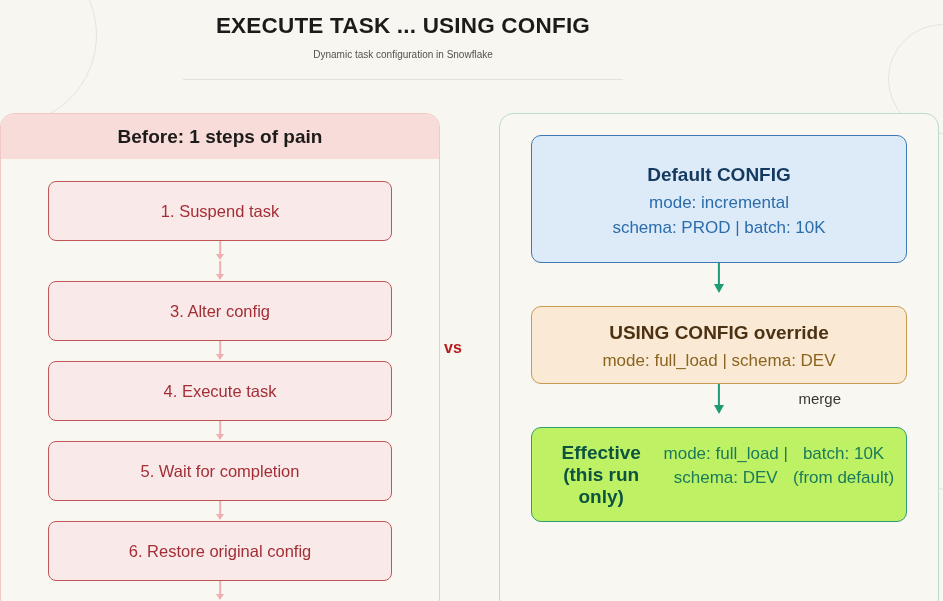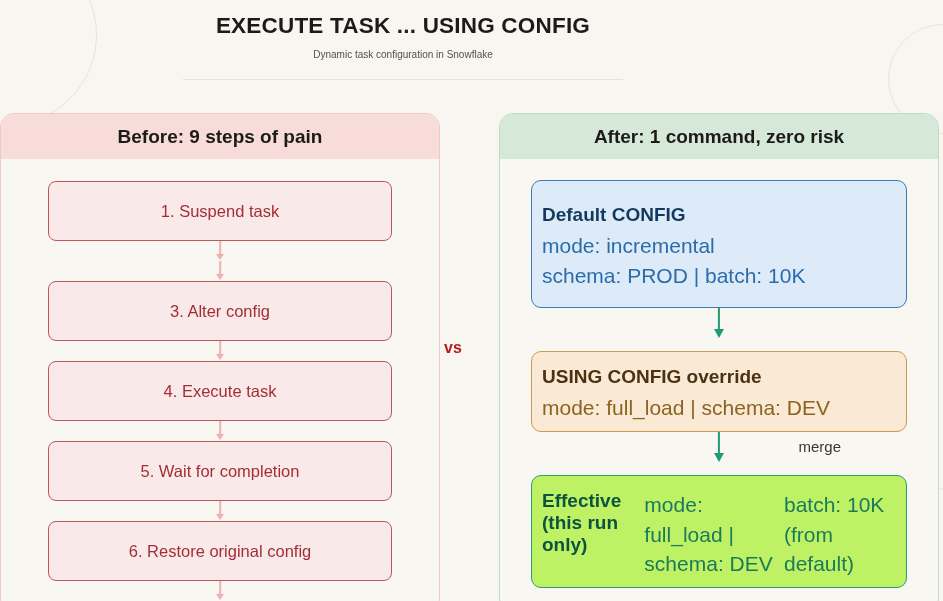--- a/index.html
+++ b/index.html
@@ -131,30 +131,30 @@
     border-right: 4px solid transparent;
     border-top: 6px solid #eeb0b0;
   }
 
   
   .cfgwrap {
     padding: 21px 31px 0 31px;
   }
   .cfgbox {
     border-radius: 10px;
-    text-align: left;
+    text-align: center;
     padding: 14px 10px 8px;
   }
   .cfg-title {
     font-size: 19px;
     font-weight: 600;
     margin-bottom: 5px;
   }
   .cfg-line {
-    font-size: 21px;
+    font-size: 17px;
     line-height: 1.42;
   }
   .cfg-default {
     background: #ddebf9;
     border: 1.4px solid #3f78b5;
     min-height: 128px;
     display: flex;
     flex-direction: column;
     justify-content: center;
   }
@@ -237,21 +237,21 @@
 <div class="deco deco-br"></div>
 <div class="deco deco-bl"></div>
 
 <div class="header">
   <div class="page-title">EXECUTE TASK ... USING CONFIG</div>
   <div class="page-subtitle">Dynamic task configuration in Snowflake</div>
   <div class="header-rule"></div>
 </div>
 
 <div class="panel panel-before">
-  <div class="panel-header">Before: 9 steps of pain</div>
+  <div class="panel-header">Before: 1 steps of pain</div>
   <div class="panel-body">
     <div class="steps">
       <div class="step">1. Suspend task</div>
       <div class="arrow-sm"></div>
       <div class="arrow-sm"></div>
       <div class="step">3. Alter config</div>
       <div class="arrow-sm"></div>
       <div class="step">4. Execute task</div>
       <div class="arrow-sm"></div>
       <div class="step">5. Wait for completion</div>
@@ -259,21 +259,20 @@
       <div class="step">6. Restore original config</div>
       <div class="arrow-sm"></div>
       <div class="step">7. Resume task</div>
     </div>
   </div>
 </div>
 
 <div class="vs">vs</div>
 
 <div class="panel panel-after">
-  <div class="panel-header">After: 1 command, zero risk</div>
   <div class="panel-body">
     <div class="cfgwrap">
 
       <div class="cfgbox cfg-default">
         <div class="cfg-title">Default CONFIG</div>
         <div class="cfg-line">mode: incremental</div>
         <div class="cfg-line">schema: PROD | batch: 10K</div>
       </div>
 
       <div class="arrow-lg"></div>

